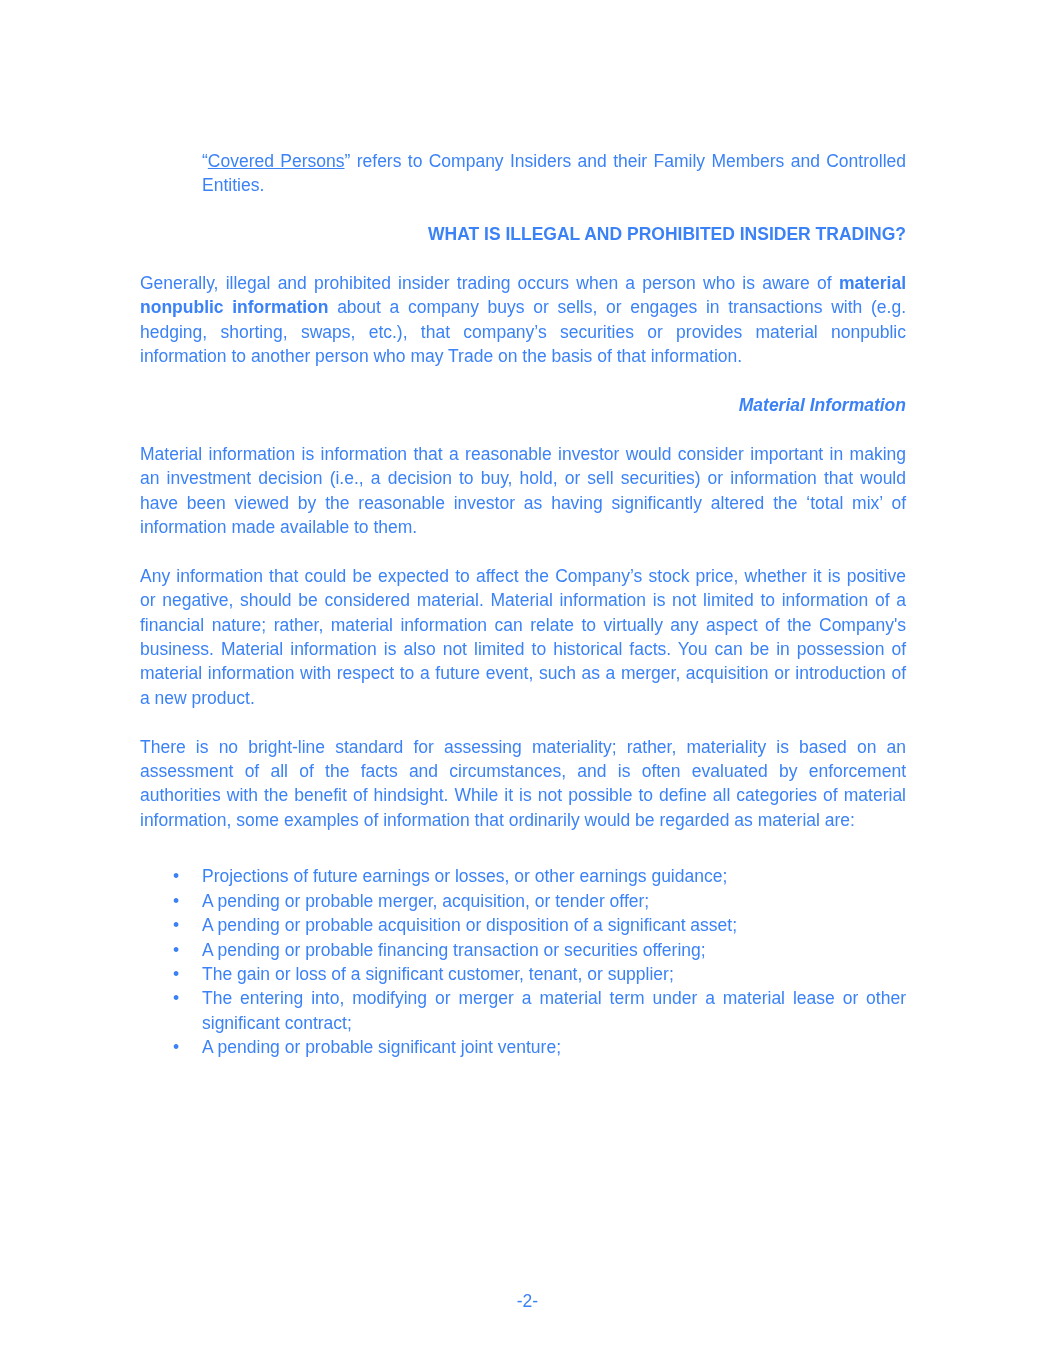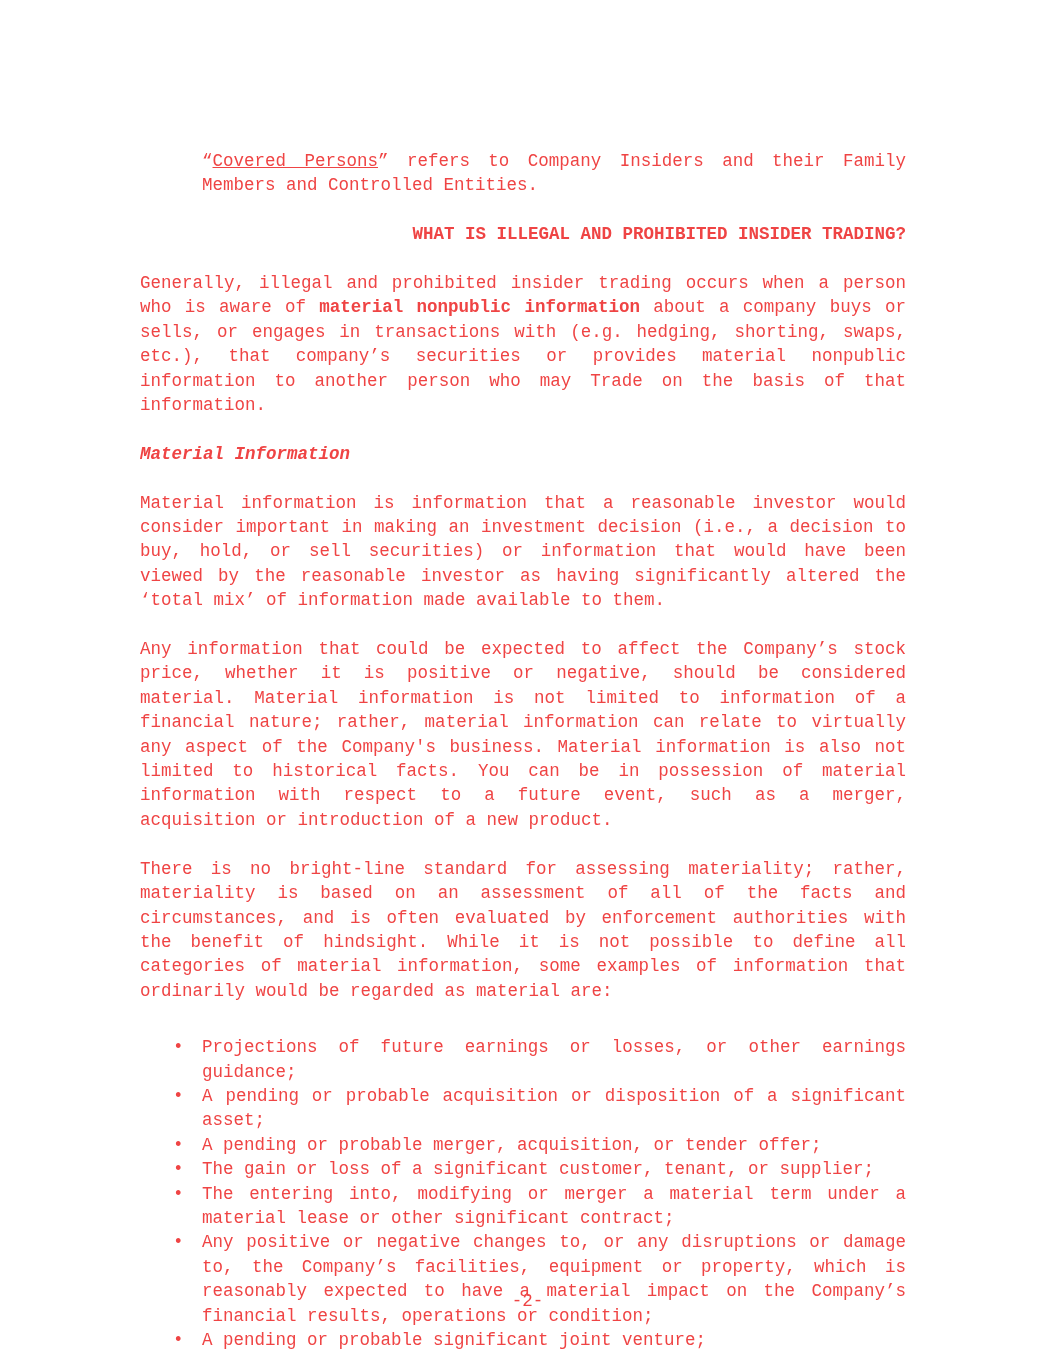--- a/index.html
+++ b/index.html
@@ -3,22 +3,22 @@
 <meta charset="utf-8">
 <style>
   * { margin: 0; padding: 0; box-sizing: border-box; }
   html, body { background: #808080; }
   .page {
     position: relative;
     width: 1055px;
     height: 1365px;
     margin: 0 auto;
     background: #ffffff;
-    color: #ef4444;
-    font-family: Liberation Mono, monospace;
+    color: #3b82f6;
+    font-family: Liberation Sans, sans-serif;
     font-size: 17.5px;
     line-height: 24.4px;
     overflow: hidden;
   }
   .content {
     position: absolute;
     top: 149px;
     left: 140px;
     width: 766px;
   }
@@ -30,21 +30,22 @@
   .indented { margin-left: 62px; }
   .heading {
     font-weight: bold;
     margin-top: 24.4px;
     text-align: right;
   }
   .subheading {
     font-weight: bold;
     font-style: italic;
     margin-top: 24.4px;
-    text-align: left;
+    text-align: right;
+    margin-left: 24px;
   }
   .u { text-decoration: underline; }
   .b { font-weight: bold; }
   ul.bullets {
     margin-top: 32px;
     list-style: none;
   }
   ul.bullets li {
     position: relative;
     padding-left: 62px;
@@ -79,24 +80,24 @@
     <p class="subheading">Material Information</p>
 
     <p class="para">Material information is information that a reasonable investor would consider important in making an investment decision (i.e., a decision to buy, hold, or sell securities) or information that would have been viewed by the reasonable investor as having significantly altered the ‘total mix’ of information made available to them.</p>
 
     <p class="para">Any information that could be expected to affect the Company’s stock price, whether it is positive or negative, should be considered material. Material information is not limited to information of a financial nature; rather, material information can relate to virtually any aspect of the Company's business. Material information is also not limited to historical facts. You can be in possession of material information with respect to a future event, such as a merger, acquisition or introduction of a new product.</p>
 
     <p class="para">There is no bright-line standard for assessing materiality; rather, materiality is based on an assessment of all of the facts and circumstances, and is often evaluated by enforcement authorities with the benefit of hindsight. While it is not possible to define all categories of material information, some examples of information that ordinarily would be regarded as material are:</p>
 
     <ul class="bullets">
         <li>Projections of future earnings or losses, or other earnings guidance;</li>
+        <li>A pending or probable merger, acquisition, or tender offer;</li>
         <li>A pending or probable acquisition or disposition of a significant asset;</li>
-        <li>A pending or probable merger, acquisition, or tender offer;</li>
+        <li>A pending or probable financing transaction or securities offering;</li>
         <li>The gain or loss of a significant customer, tenant, or supplier;</li>
         <li>The entering into, modifying or merger a material term under a material lease or other significant contract;</li>
-        <li>Any positive or negative changes to, or any disruptions or damage to, the Company’s facilities, equipment or property, which is reasonably expected to have a material impact on the Company’s financial results, operations or condition;</li>
         <li>A pending or probable significant joint venture;</li>
       </ul>
 
   </div>
 
   <div class="footer">-2-</div>
 </div>
 
 </body></html>

